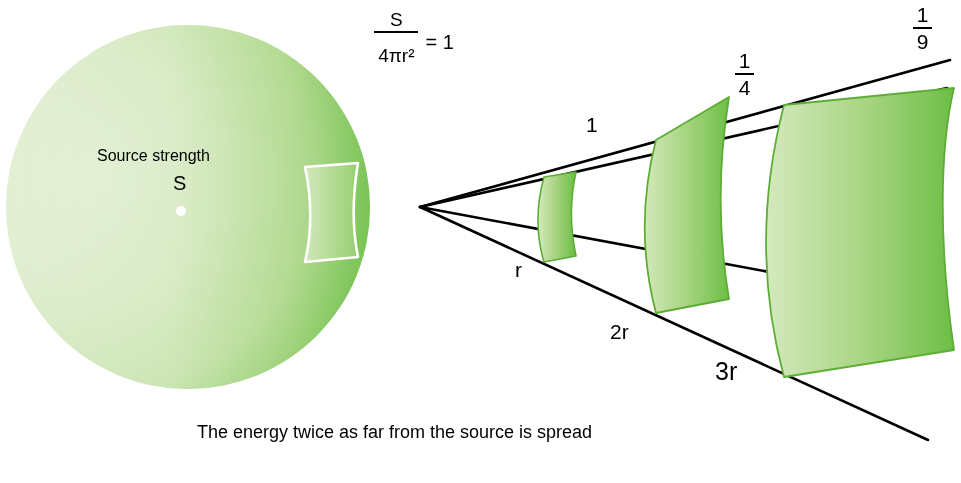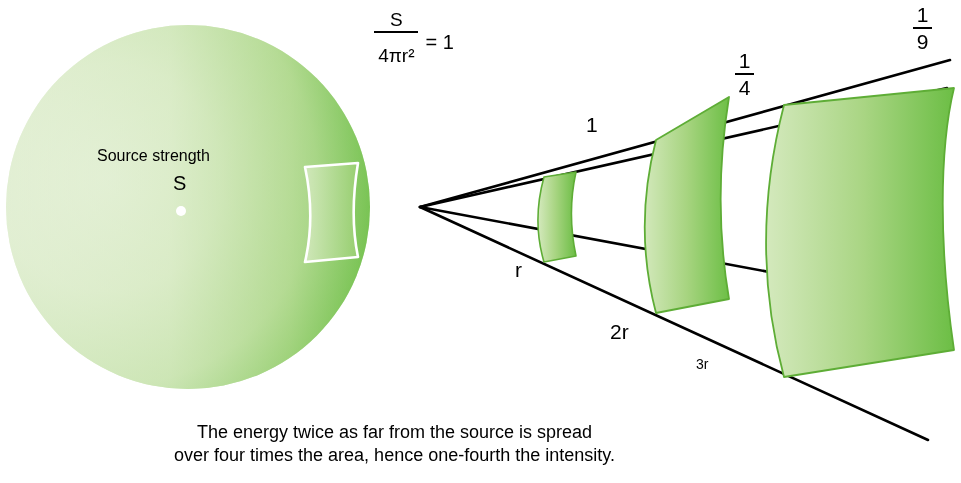--- a/index.html
+++ b/index.html
@@ -90,21 +90,21 @@
     background: #000;
     width: 19px;
     margin: 2px 0;
   }
   .frac-quarter { left: 735px; top: 50px; }
   .frac-ninth   { left: 913px; top: 4px; }
 
   .lbl-one  { left: 586px; top: 113px; font-size: 21px; }
   .lbl-r    { left: 515px; top: 258px; font-size: 21px; }
   .lbl-2r   { left: 610px; top: 305px; font-size: 21px; margin-top: 15px; }
-  .lbl-3r   { left: 696px; top: 357px; font-size: 14px; }
+  .lbl-3r   { left: 715px; top: 357px; font-size: 25px; }
 
   .caption {
     position: absolute;
     left: 0;
     top: 421px;
     width: 789px;
     text-align: center;
     font-size: 18px;
     color: #000;
     line-height: 1.28;
@@ -199,16 +199,15 @@
     <span class="bar"></span>
     <span>9</span>
   </div>
 
   <div class="lbl lbl-r">r</div>
   <div class="lbl lbl-2r">2r</div>
   <div class="lbl lbl-3r">3r</div>
 
   <div class="caption">
     <span class="line">The energy twice as far from the source is spread</span>
-    <span class="line">over four times the area, hence one-fourth the intensity.</span>
   </div>
 
 </div>
 
 </body></html>

